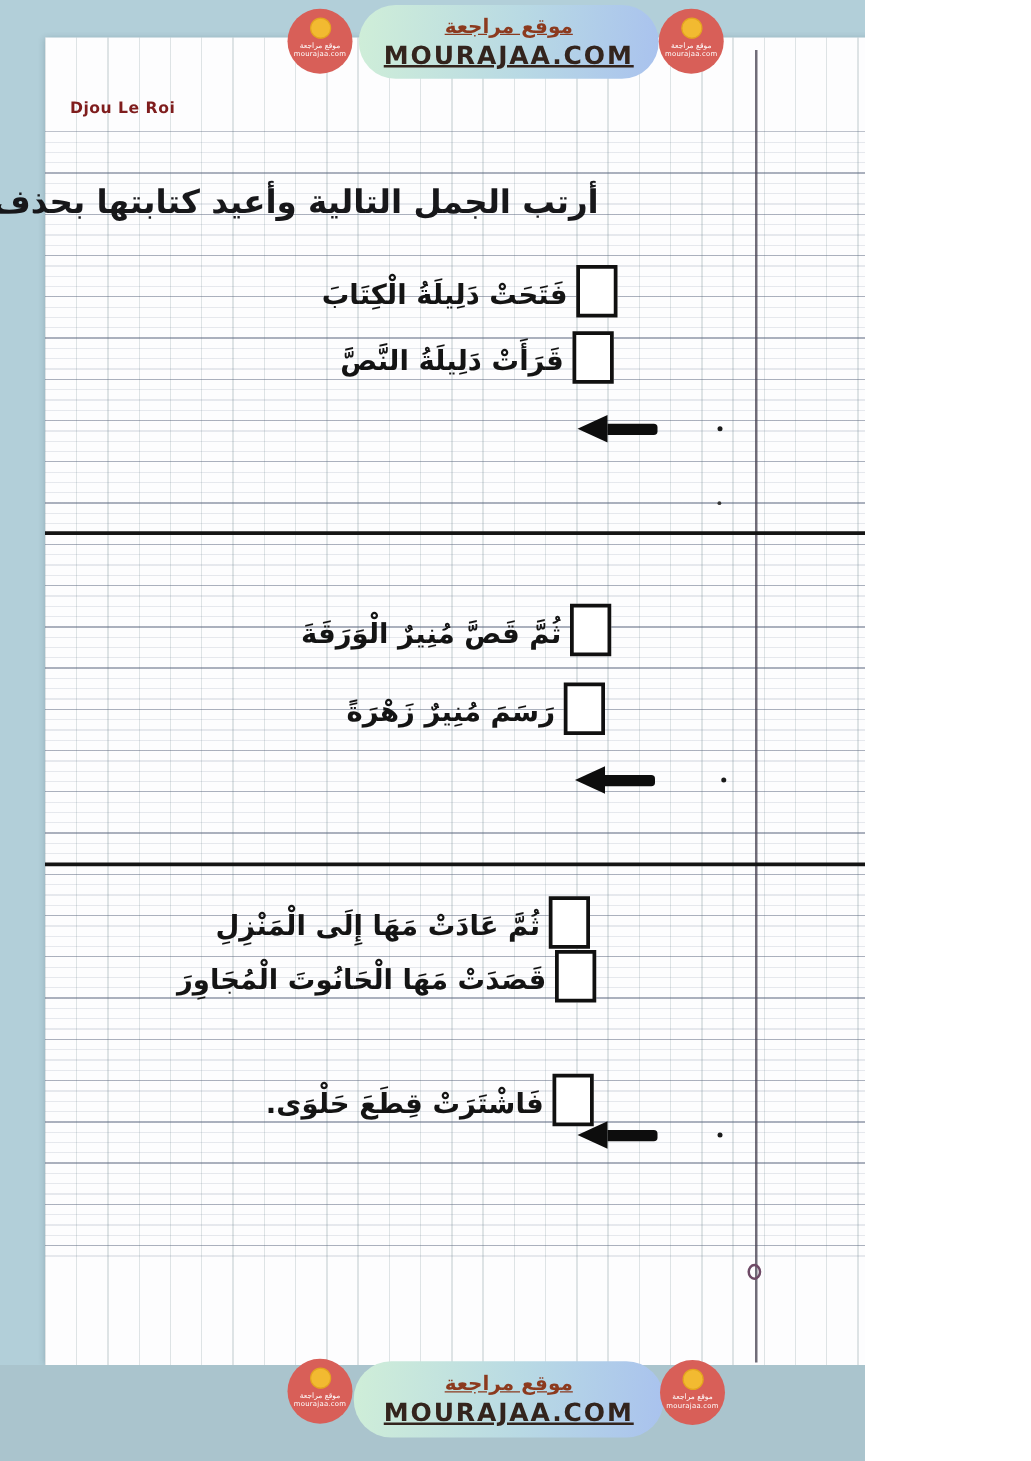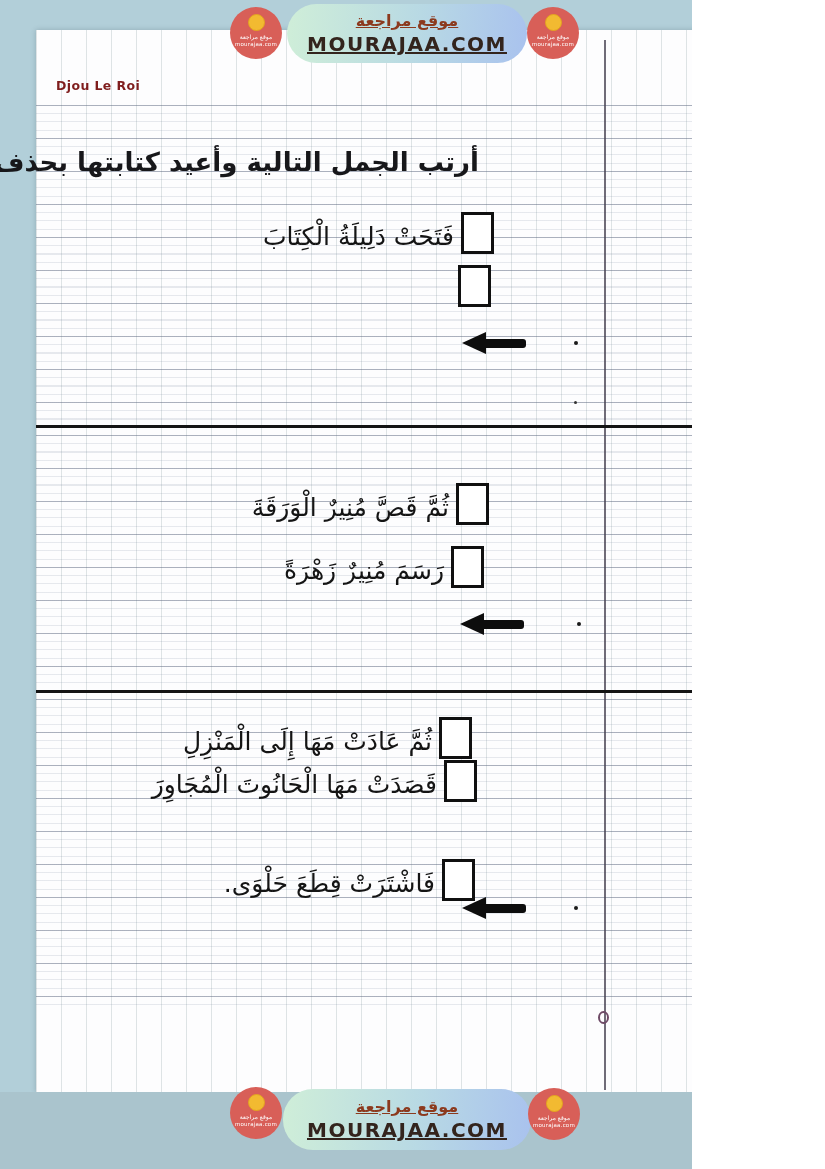--- a/index.html
+++ b/index.html
@@ -68,21 +68,21 @@
 
   .row {
     position:absolute; display:flex; direction:rtl; align-items:center;
     gap:7px; height:46px;
   }
   .answer-box {
     width:33px; height:42px; border:3.5px solid #101010; background:#fff;
     flex:0 0 auto;
   }
   .sent {
-    font-size:25px; font-weight:normal; color:#141414; white-space:nowrap;
+    font-size:22px; font-weight:bold; color:#141414; white-space:nowrap;
     padding-bottom:3px;
     margin-top:10px;
   }
 
   .arrow { position:absolute; display:flex; align-items:center; height:22px; }
   .arrow .head { width:0; height:0; border-top:11px solid transparent;
     border-bottom:11px solid transparent; border-right:24px solid #0d0d0d; }
   .arrow .shaft { width:40px; height:9px; background:#0d0d0d;
     border-radius:0 3px 3px 0; }
 
@@ -123,20 +123,21 @@
   <div class="owner">Djou Le Roi</div>
 
   <div class="title">أرتب الجمل التالية وأعيد كتابتها بحذف التكرار</div>
 
   <div class="row" style="top:210px; right:198px;">
     <span class="answer-box"></span>
     <span class="sent">فَتَحَتْ دَلِيلَةُ الْكِتَابَ</span>
   </div>
   <div class="row" style="top:263px; right:201px;">
     <span class="answer-box"></span>
+    <span class="sent">قَرَأَتْ دَلِيلَةُ النَّصَّ</span>
   </div>
   <div class="dot" style="left:574px; top:341px;"></div>
   <div class="arrow" style="top:332px; right:166px;">
     <div class="head"></div>
     <div class="shaft"></div>
   </div>
   <div class="dot small" style="left:574px; top:401px;"></div>
   <div class="sep" style="top:425px;"></div>
 
   <div class="row" style="top:544px; right:208px;">

